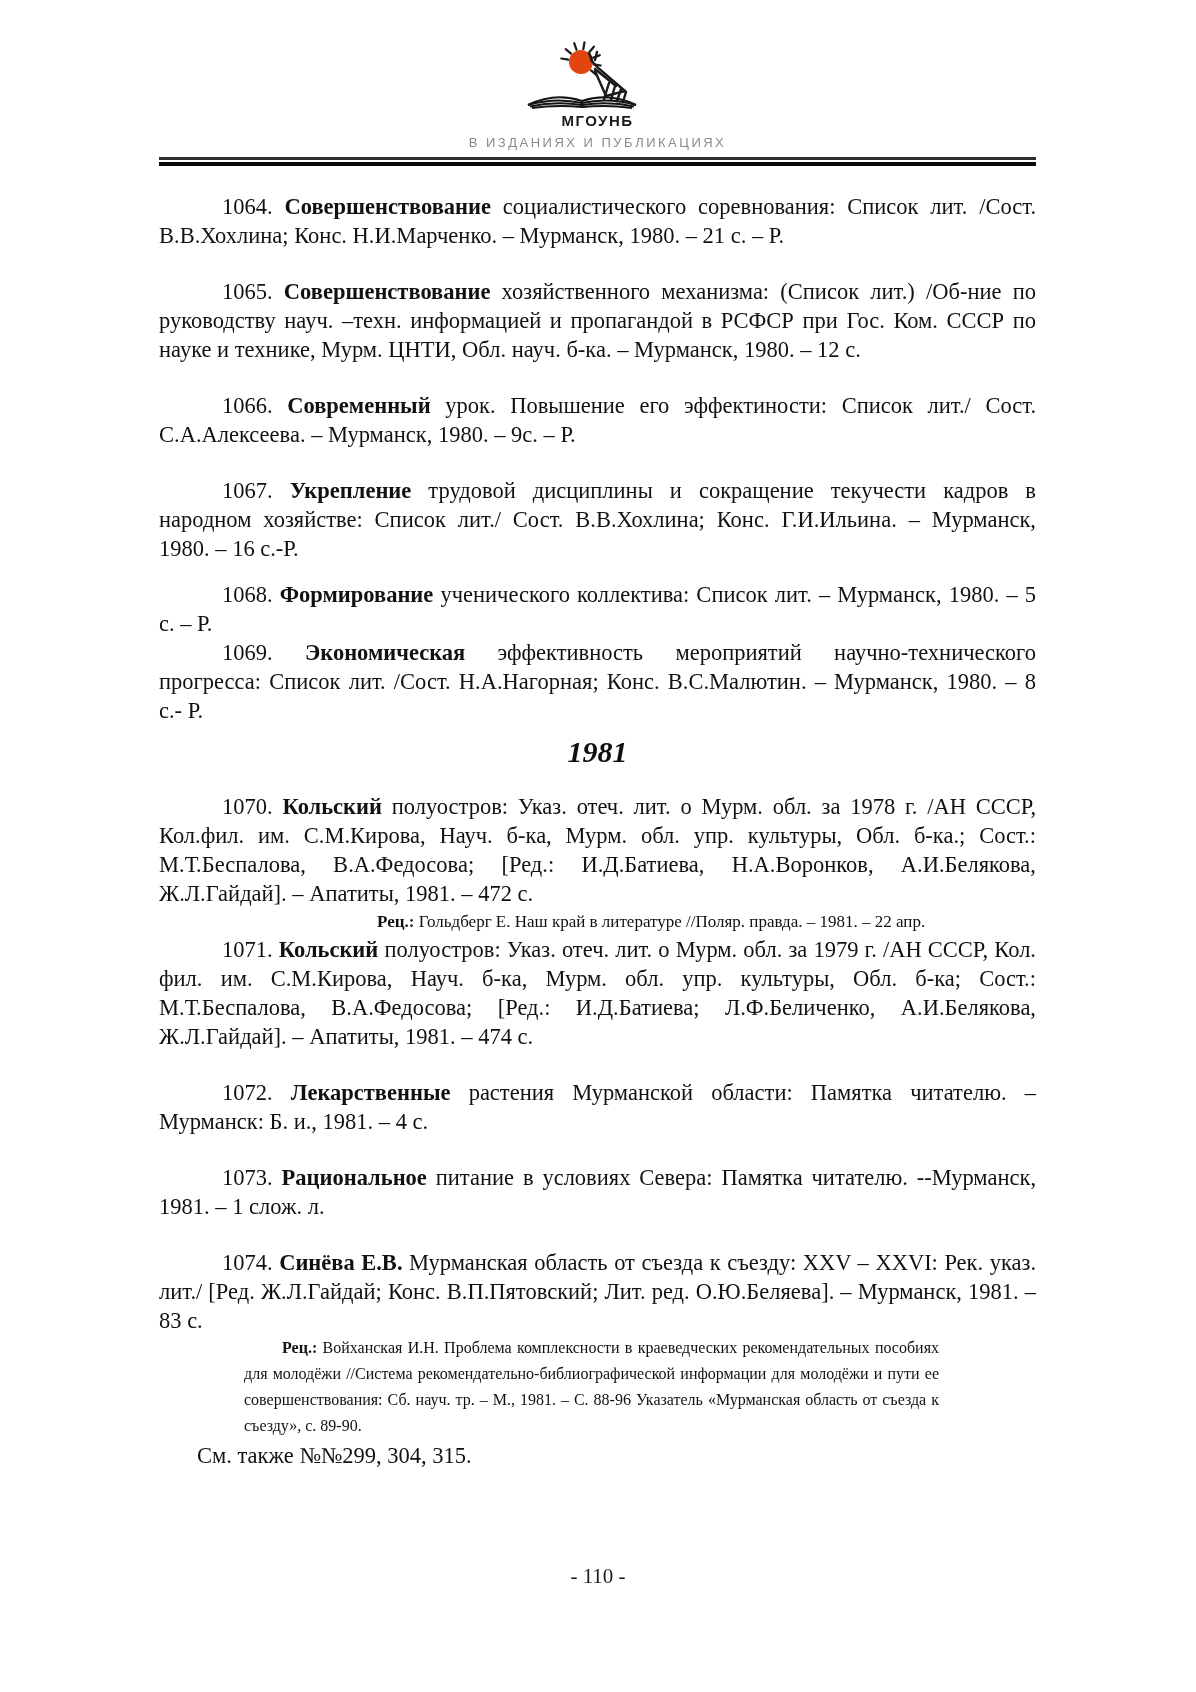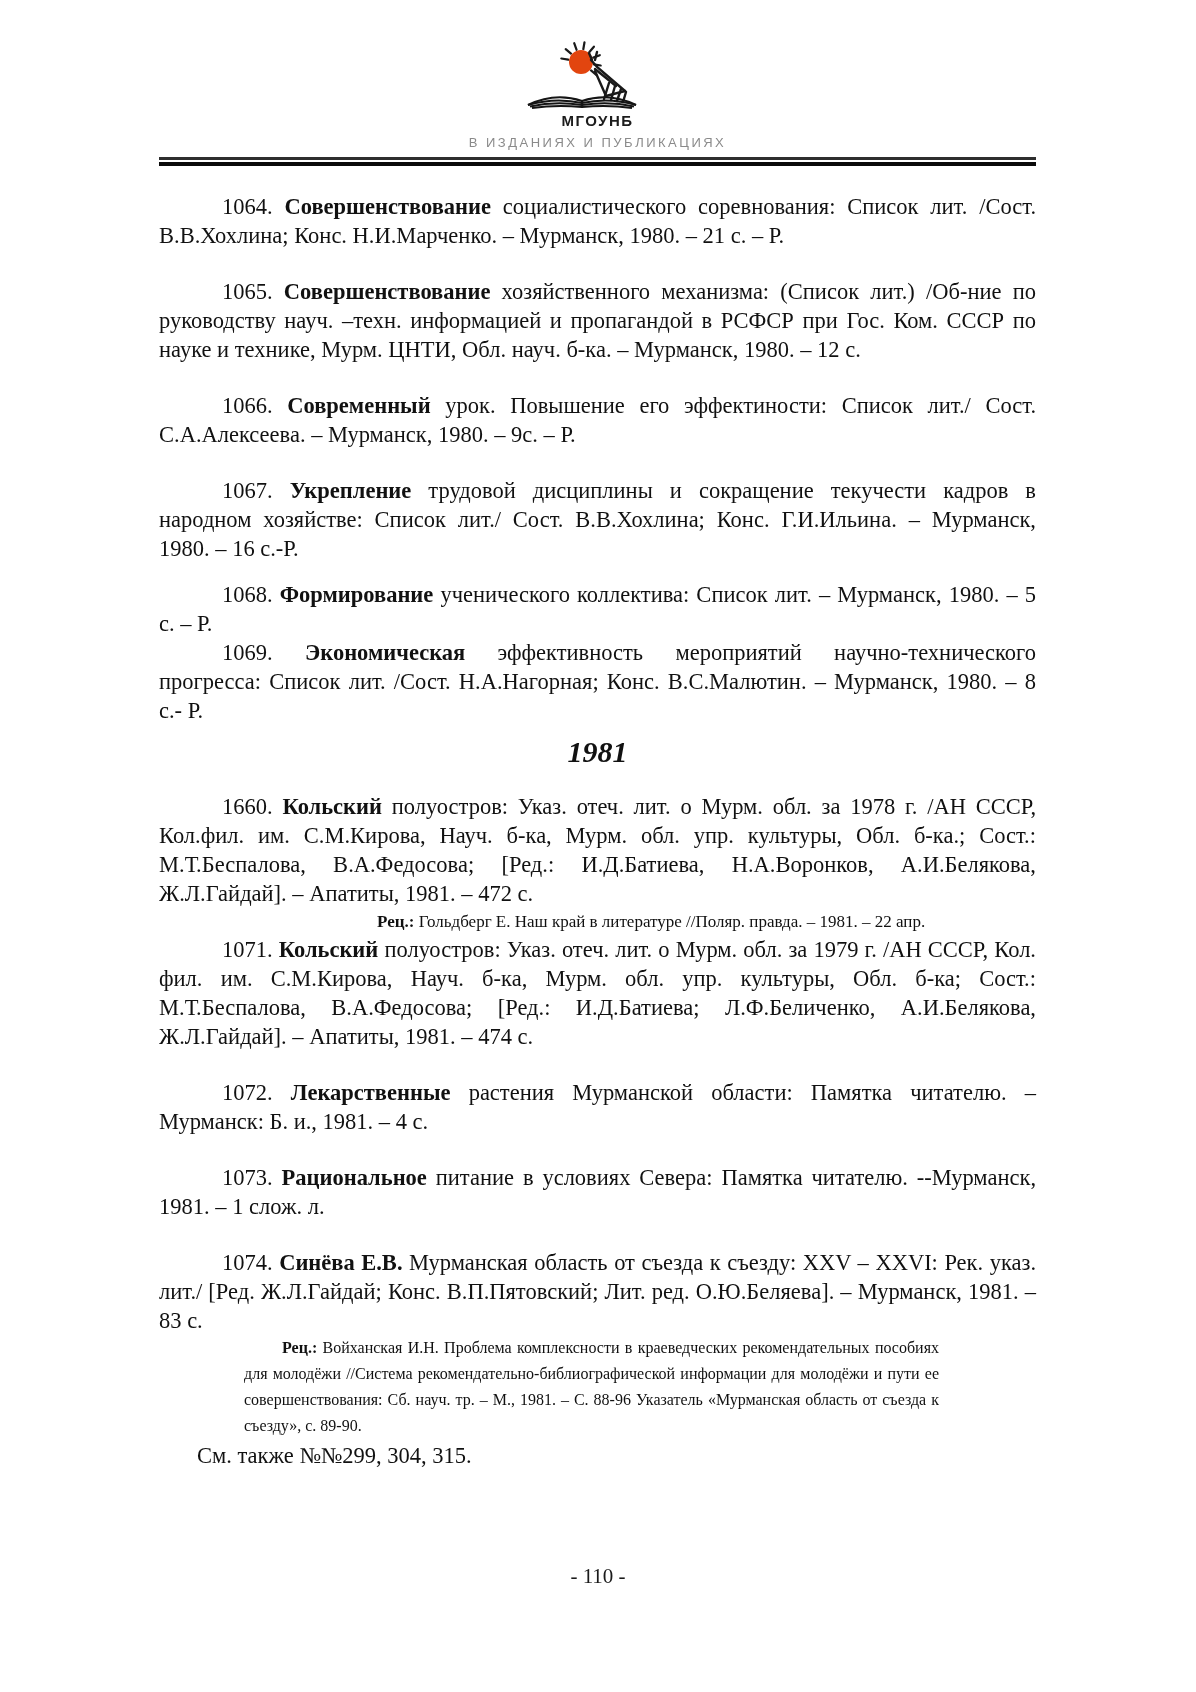--- a/index.html
+++ b/index.html
@@ -161,21 +161,21 @@
     <p class="entry no-gap"><span class="num">1068.</span>
       <b>Формирование</b>
       <span>ученического коллектива: Список лит. – Мурманск, 1980. – 5 с. – Р.</span></p>
 
     <p class="entry no-gap"><span class="num">1069.</span>
       <b>Экономическая</b>
       <span>эффективность мероприятий научно-технического прогресса: Список лит. /Сост. Н.А.Нагорная; Конс. В.С.Малютин. – Мурманск, 1980. – 8 с.- Р.</span></p>
 
     <h2 class="year">1981</h2>
 
-    <p class="entry no-gap"><span class="num">1660.</span>
+    <p class="entry no-gap"><span class="num">1070.</span>
       <b>Кольский</b>
       <span>полуостров: Указ. отеч. лит. о Мурм. обл. за 1978 г. /АН СССР, Кол.фил. им. С.М.Кирова, Науч. б-ка, Мурм. обл. упр. культуры, Обл. б-ка.; Сост.: М.Т.Беспалова, В.А.Федосова; [Ред.: И.Д.Батиева, Н.А.Воронков, А.И.Белякова, Ж.Л.Гайдай]. – Апатиты, 1981. – 472 с.</span></p>
 
     <div class="review-line"><b>Рец.:</b>
       <span>Гольдберг Е. Наш край в литературе //Поляр. правда. – 1981. – 22 апр.</span></div>
 
     <p class="entry mt"><span class="num">1071.</span>
       <b>Кольский</b>
       <span>полуостров: Указ. отеч. лит. о Мурм. обл. за 1979 г. /АН СССР, Кол. фил. им. С.М.Кирова, Науч. б-ка, Мурм. обл. упр. культуры, Обл. б-ка; Сост.: М.Т.Беспалова, В.А.Федосова; [Ред.: И.Д.Батиева; Л.Ф.Беличенко, А.И.Белякова, Ж.Л.Гайдай]. – Апатиты, 1981. – 474 с.</span></p>
 

